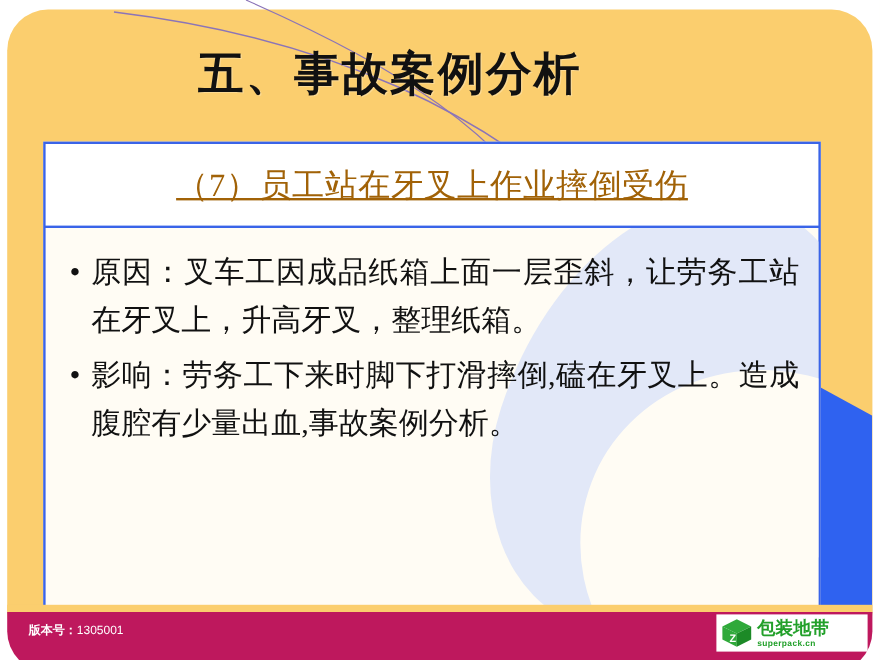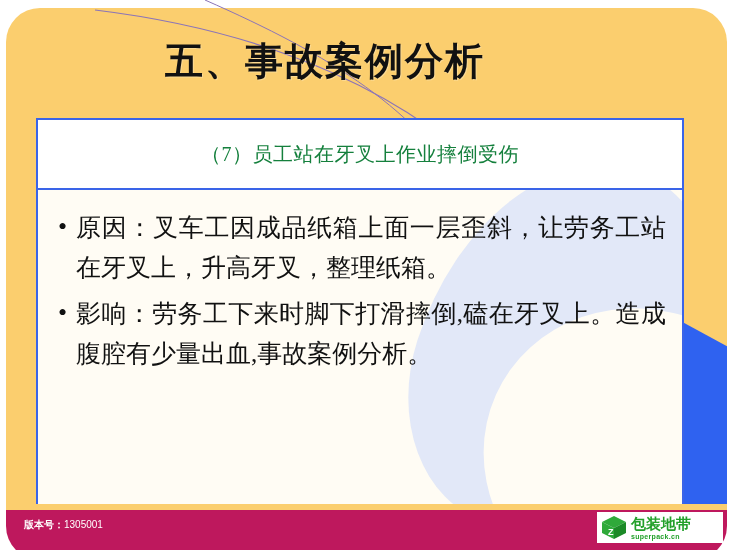--- a/index.html
+++ b/index.html
@@ -65,25 +65,26 @@
     background: #ffffff;
     border: 2px solid #3A64E8;
     box-sizing: border-box;
     display: flex;
     align-items: center;
     justify-content: center;
     z-index: 6;
   }
   .title-box .sub-title {
     font-family: "Liberation Serif", "DejaVu Serif", serif;
-    font-size: 20px;
-    color: #15803d;
+    font-size: 27px;
+    color: #a16207;
     letter-spacing: 0.5px;
     white-space: nowrap;
     line-height: 1;
+    text-decoration: underline;
   }
 
   
   .content-box {
     position: absolute;
     left: 36px;
     top: 190px;
     width: 648px;
     height: 317px;
     background: #FFFCF4;

